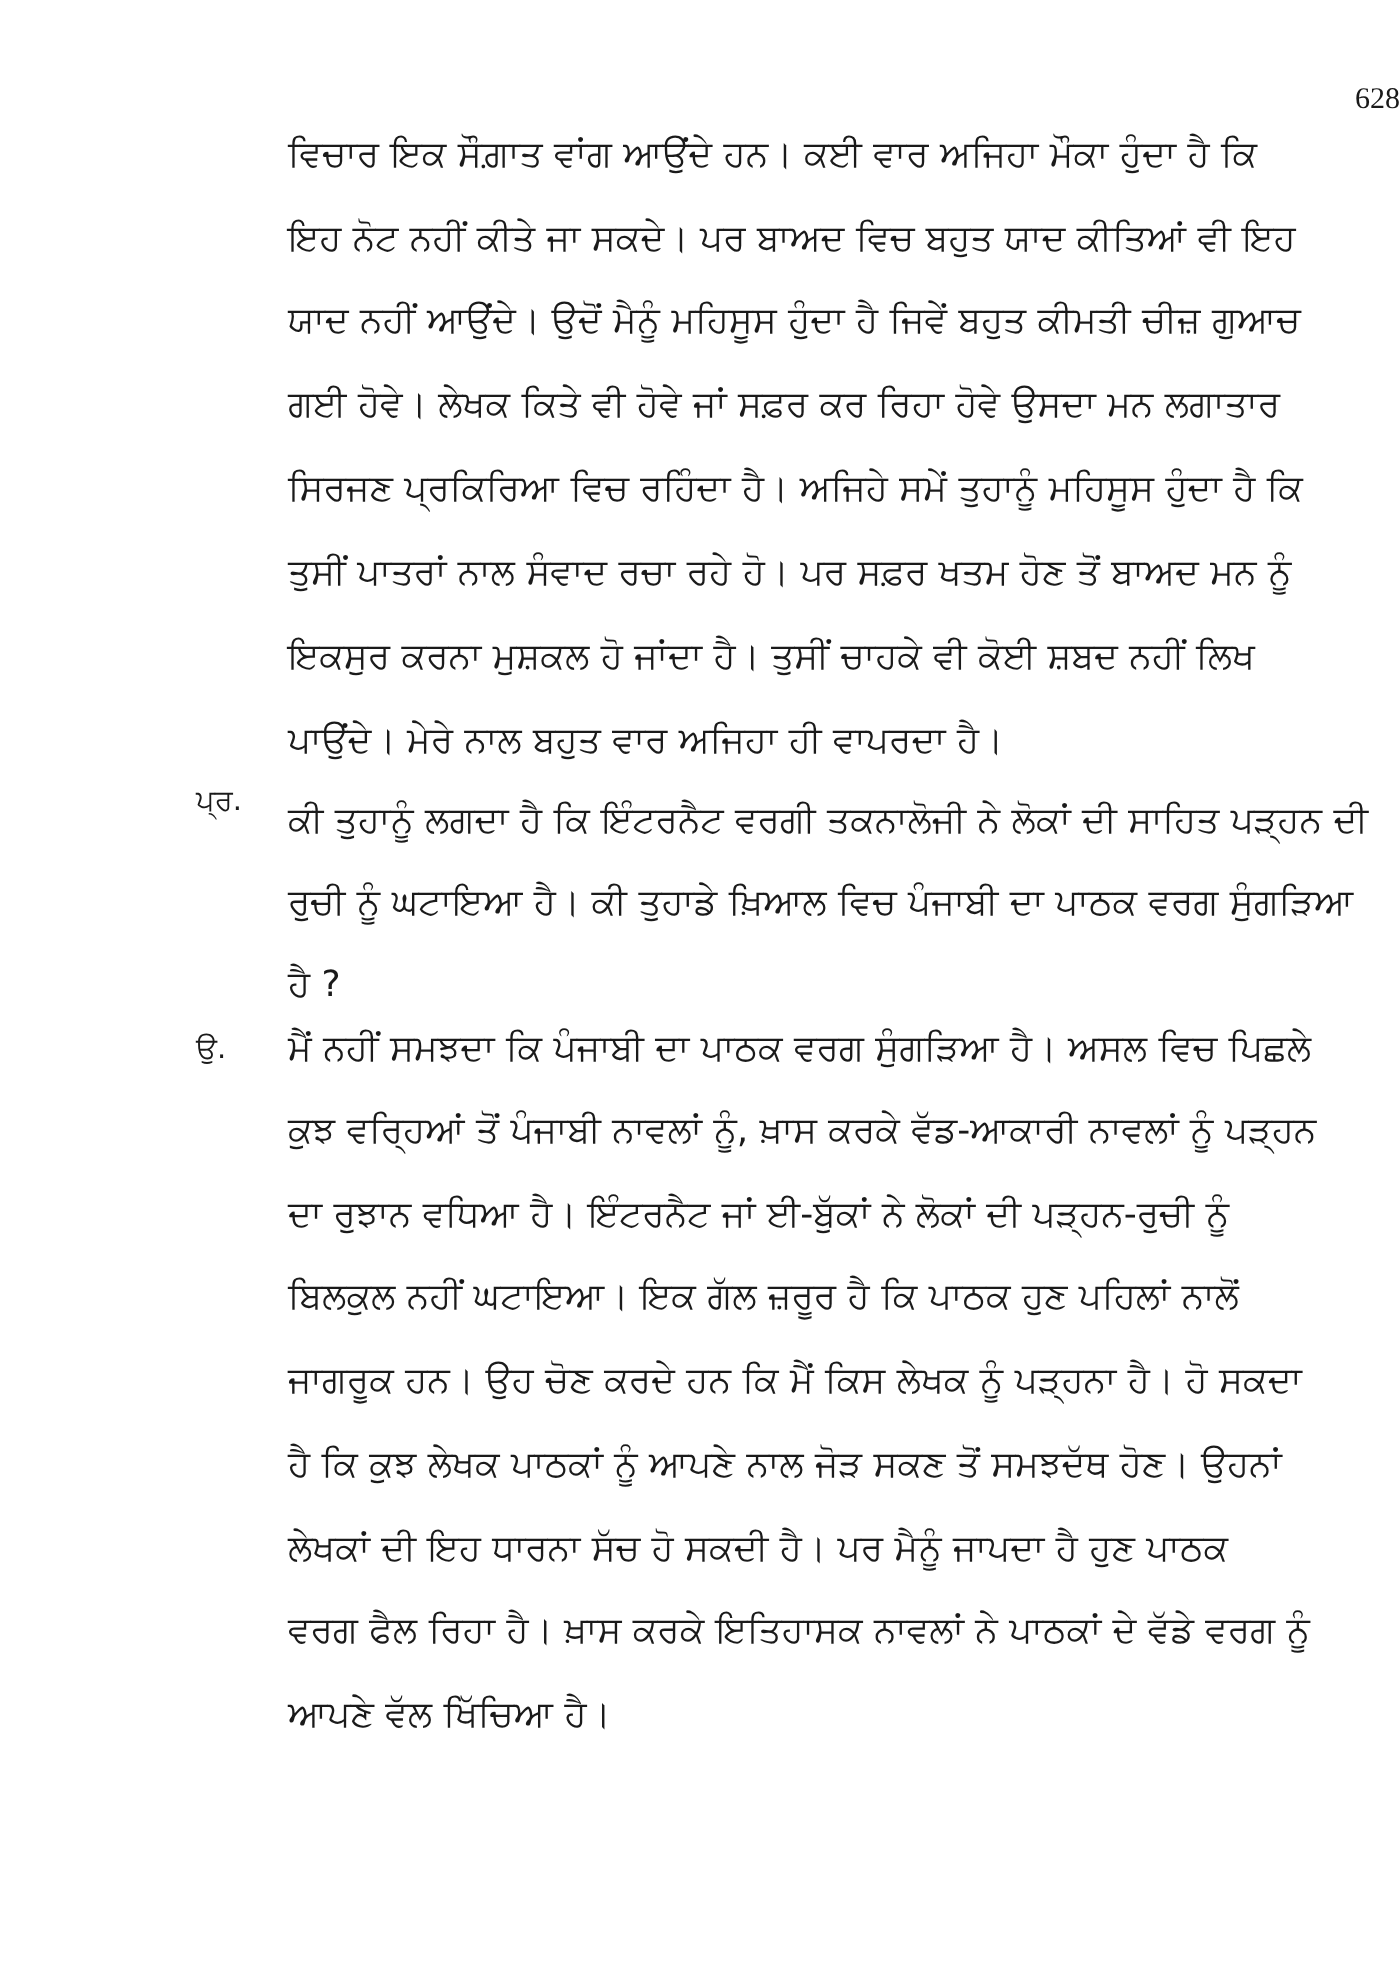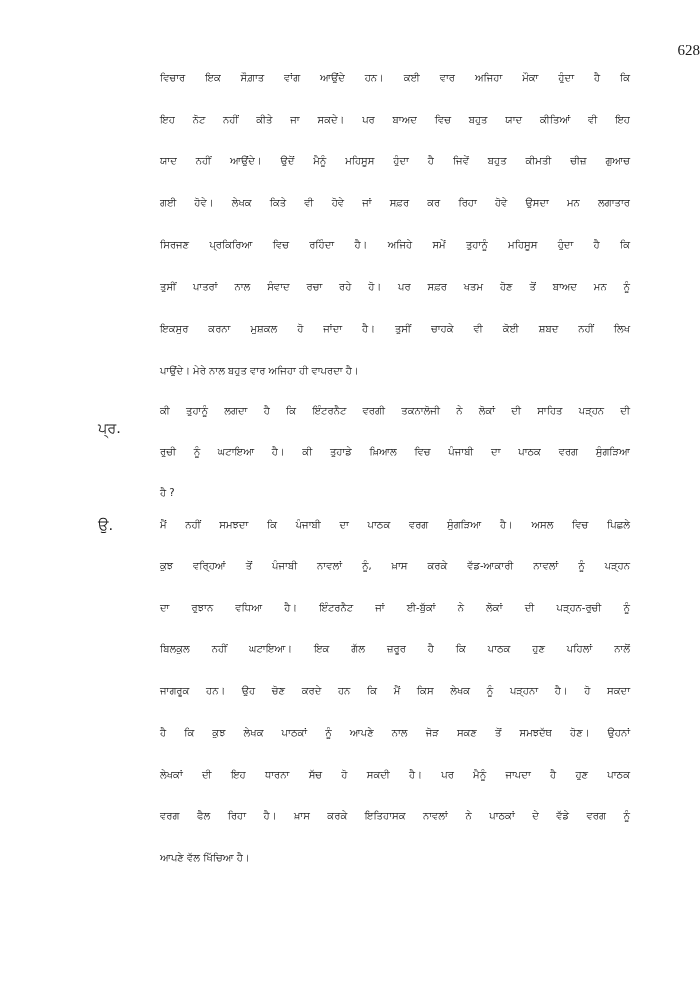--- a/index.html
+++ b/index.html
@@ -1,20 +1,20 @@
 <!DOCTYPE html>
 <html><head>
 <meta charset="utf-8">
 <style>
   html, body { margin: 0; padding: 0; background: #ffffff; }
   body { width: 700px; height: 989px; position: relative; overflow: hidden;
          font-family: "DejaVu Sans", sans-serif; color: #1a1a1a; }
   .page-number { position: absolute; top: 42px; left: 0; width: 700px; text-align: right;
                  font-family: "Liberation Serif", serif; font-size: 15px; }
-  .line { position: absolute; left: 160px; width: 470px; font-size: 10px; white-space: nowrap;
+  .line { position: absolute; left: 144px; width: 470px; font-size: 18px; white-space: nowrap;
           text-align-last: justify; text-align: justify; line-height: 20px; }
   .line.last { text-align-last: left; }
   .marker { position: absolute; left: 98px; font-size: 14.5px; line-height: 20px; }
 </style>
 </head>
 <body>
 
 <div class="page-number">628</div>
 
 <div>
@@ -22,21 +22,21 @@
   <div class="line" style="top:110px">ਇਹ ਨੋਟ ਨਹੀਂ ਕੀਤੇ ਜਾ ਸਕਦੇ। ਪਰ ਬਾਅਦ ਵਿਚ ਬਹੁਤ ਯਾਦ ਕੀਤਿਆਂ ਵੀ ਇਹ</div>
   <div class="line" style="top:151px">ਯਾਦ ਨਹੀਂ ਆਉਂਦੇ। ਉਦੋਂ ਮੈਨੂੰ ਮਹਿਸੂਸ ਹੁੰਦਾ ਹੈ ਜਿਵੇਂ ਬਹੁਤ ਕੀਮਤੀ ਚੀਜ਼ ਗੁਆਚ</div>
   <div class="line" style="top:193px">ਗਈ ਹੋਵੇ। ਲੇਖਕ ਕਿਤੇ ਵੀ ਹੋਵੇ ਜਾਂ ਸਫ਼ਰ ਕਰ ਰਿਹਾ ਹੋਵੇ ਉਸਦਾ ਮਨ ਲਗਾਤਾਰ</div>
   <div class="line" style="top:235px">ਸਿਰਜਣ ਪ੍ਰਕਿਰਿਆ ਵਿਚ ਰਹਿੰਦਾ ਹੈ। ਅਜਿਹੇ ਸਮੇਂ ਤੁਹਾਨੂੰ ਮਹਿਸੂਸ ਹੁੰਦਾ ਹੈ ਕਿ</div>
   <div class="line" style="top:277px">ਤੁਸੀਂ ਪਾਤਰਾਂ ਨਾਲ ਸੰਵਾਦ ਰਚਾ ਰਹੇ ਹੋ। ਪਰ ਸਫ਼ਰ ਖਤਮ ਹੋਣ ਤੋਂ ਬਾਅਦ ਮਨ ਨੂੰ</div>
   <div class="line" style="top:319px">ਇਕਸੁਰ ਕਰਨਾ ਮੁਸ਼ਕਲ ਹੋ ਜਾਂਦਾ ਹੈ। ਤੁਸੀਂ ਚਾਹਕੇ ਵੀ ਕੋਈ ਸ਼ਬਦ ਨਹੀਂ ਲਿਖ</div>
   <div class="line last" style="top:361px">ਪਾਉਂਦੇ। ਮੇਰੇ ਨਾਲ ਬਹੁਤ ਵਾਰ ਅਜਿਹਾ ਹੀ ਵਾਪਰਦਾ ਹੈ।</div>
 </div>
 
 <div>
-  <div class="marker" style="top:418px">ਪ੍ਰ.</div>
+  <div class="marker" style="top:391px">ਪ੍ਰ.</div>
   <div class="line" style="top:401px">ਕੀ ਤੁਹਾਨੂੰ ਲਗਦਾ ਹੈ ਕਿ ਇੰਟਰਨੈਟ ਵਰਗੀ ਤਕਨਾਲੋਜੀ ਨੇ ਲੋਕਾਂ ਦੀ ਸਾਹਿਤ ਪੜ੍ਹਨ ਦੀ</div>
   <div class="line" style="top:442px">ਰੁਚੀ ਨੂੰ ਘਟਾਇਆ ਹੈ। ਕੀ ਤੁਹਾਡੇ ਖ਼ਿਆਲ ਵਿਚ ਪੰਜਾਬੀ ਦਾ ਪਾਠਕ ਵਰਗ ਸੁੰਗੜਿਆ</div>
   <div class="line last" style="top:483px">ਹੈ ?</div>
 </div>
 
 <div>
   <div class="marker" style="top:515px">ਉ.</div>
   <div class="line" style="top:515px">ਮੈਂ ਨਹੀਂ ਸਮਝਦਾ ਕਿ ਪੰਜਾਬੀ ਦਾ ਪਾਠਕ ਵਰਗ ਸੁੰਗੜਿਆ ਹੈ। ਅਸਲ ਵਿਚ ਪਿਛਲੇ</div>
   <div class="line" style="top:556px">ਕੁਝ ਵਰ੍ਹਿਆਂ ਤੋਂ ਪੰਜਾਬੀ ਨਾਵਲਾਂ ਨੂੰ, ਖ਼ਾਸ ਕਰਕੇ ਵੱਡ-ਆਕਾਰੀ ਨਾਵਲਾਂ ਨੂੰ ਪੜ੍ਹਨ</div>
   <div class="line" style="top:598px">ਦਾ ਰੁਝਾਨ ਵਧਿਆ ਹੈ। ਇੰਟਰਨੈਟ ਜਾਂ ਈ-ਬੁੱਕਾਂ ਨੇ ਲੋਕਾਂ ਦੀ ਪੜ੍ਹਨ-ਰੁਚੀ ਨੂੰ</div>

